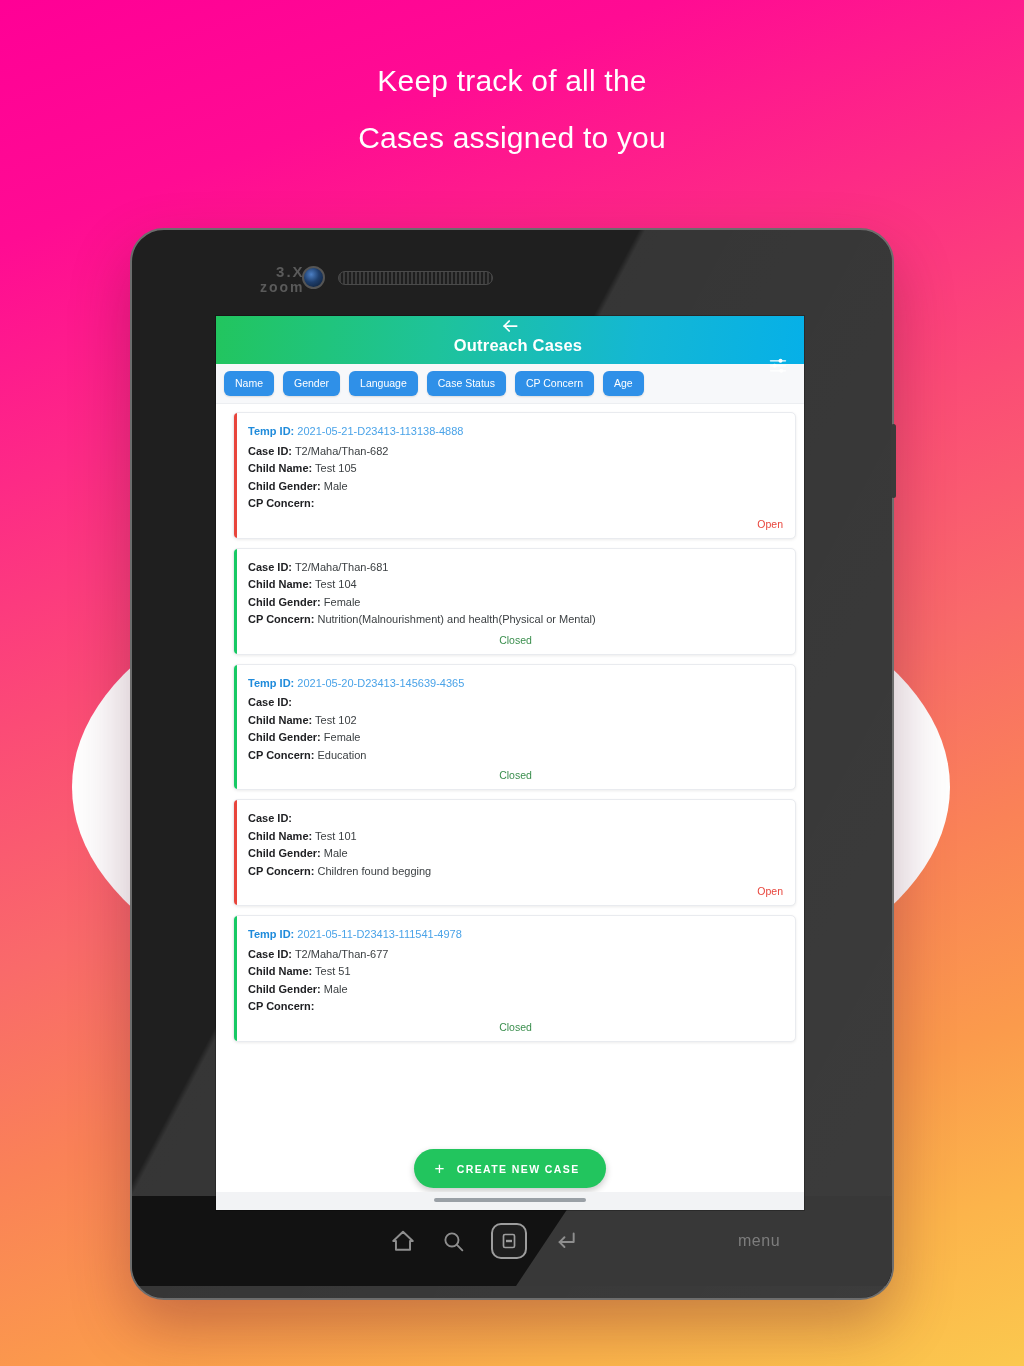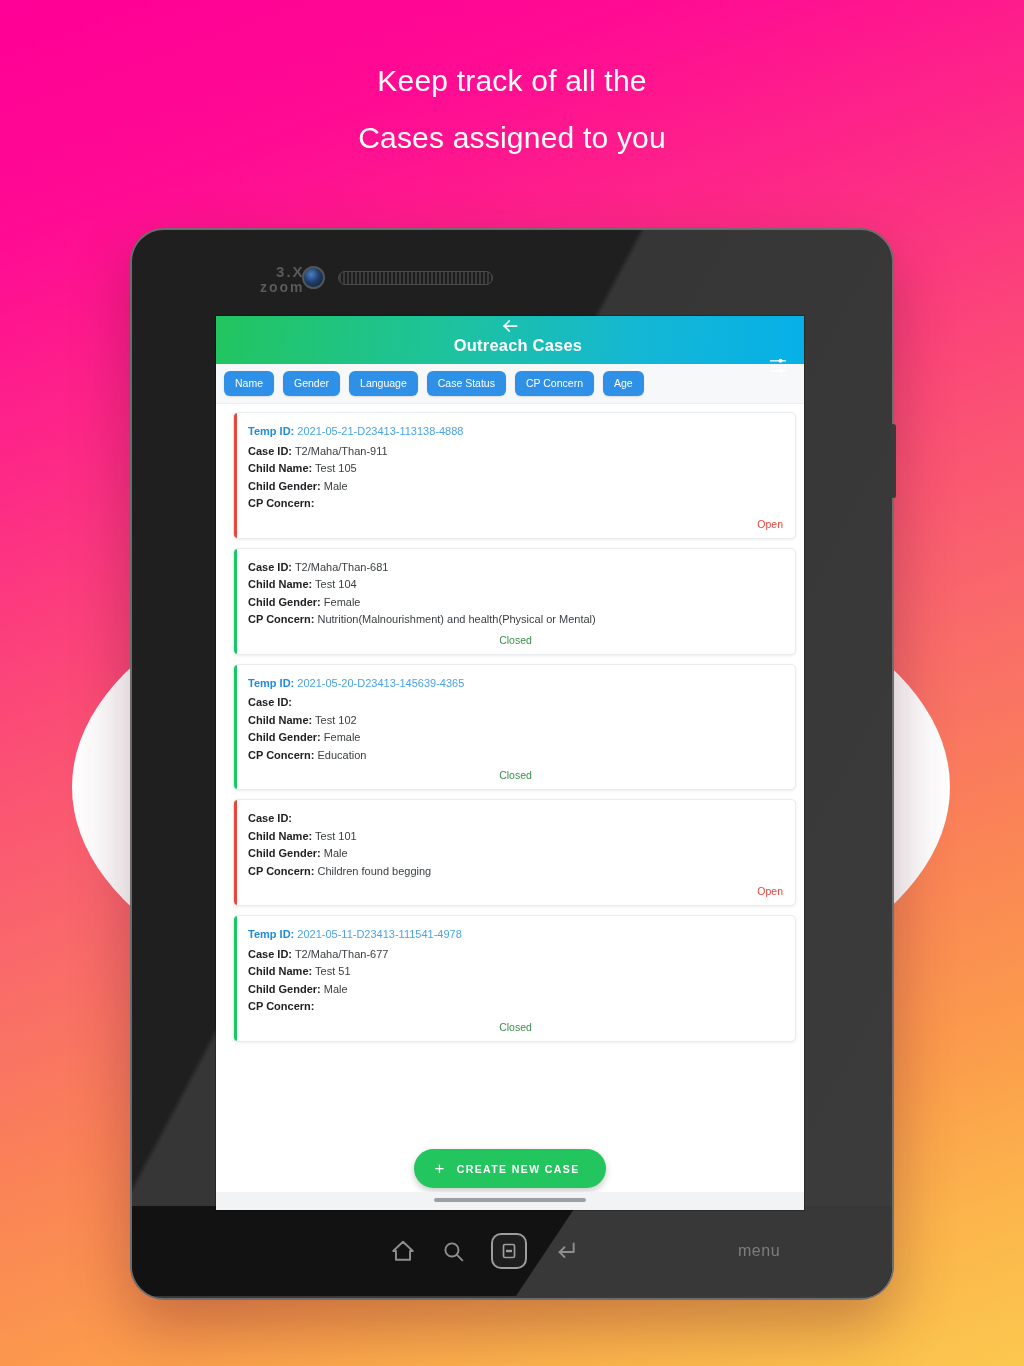--- a/index.html
+++ b/index.html
@@ -271,21 +271,21 @@
     transform: translateX(-50%);
     top: 6px;
     width: 152px; height: 4px;
     border-radius: 2px;
     background: #9aa0a6;
   }
 
   
   #navbar {
     position: absolute;
-    left: 0; bottom: 2px;
+    left: 0; bottom: 12px;
     width: 764px; height: 90px;
     background: #121212;
   }
   #navbar-right-shade {
     position: absolute;
     right: 0; top: 0;
     width: 380px; height: 90px;
     background: #383838;
     clip-path: polygon(60px 0, 380px 0, 380px 90px, 0 90px);
   }
@@ -404,21 +404,21 @@
     <div id="case-list">
 
       <div class="case-card">
         <div class="accent open"></div>
         <div class="line tempid">
           <span class="k">Temp ID:</span>
           <span class="v">2021-05-21-D23413-113138-4888</span>
         </div>
         <div class="line">
           <span class="k">Case ID:</span>
-          <span class="v">T2/Maha/Than-911</span>
+          <span class="v">T2/Maha/Than-682</span>
         </div>
         <div class="line">
           <span class="k">Child Name:</span>
           <span class="v">Test 105</span>
         </div>
         <div class="line">
           <span class="k">Child Gender:</span>
           <span class="v">Male</span>
         </div>
         <div class="line">

